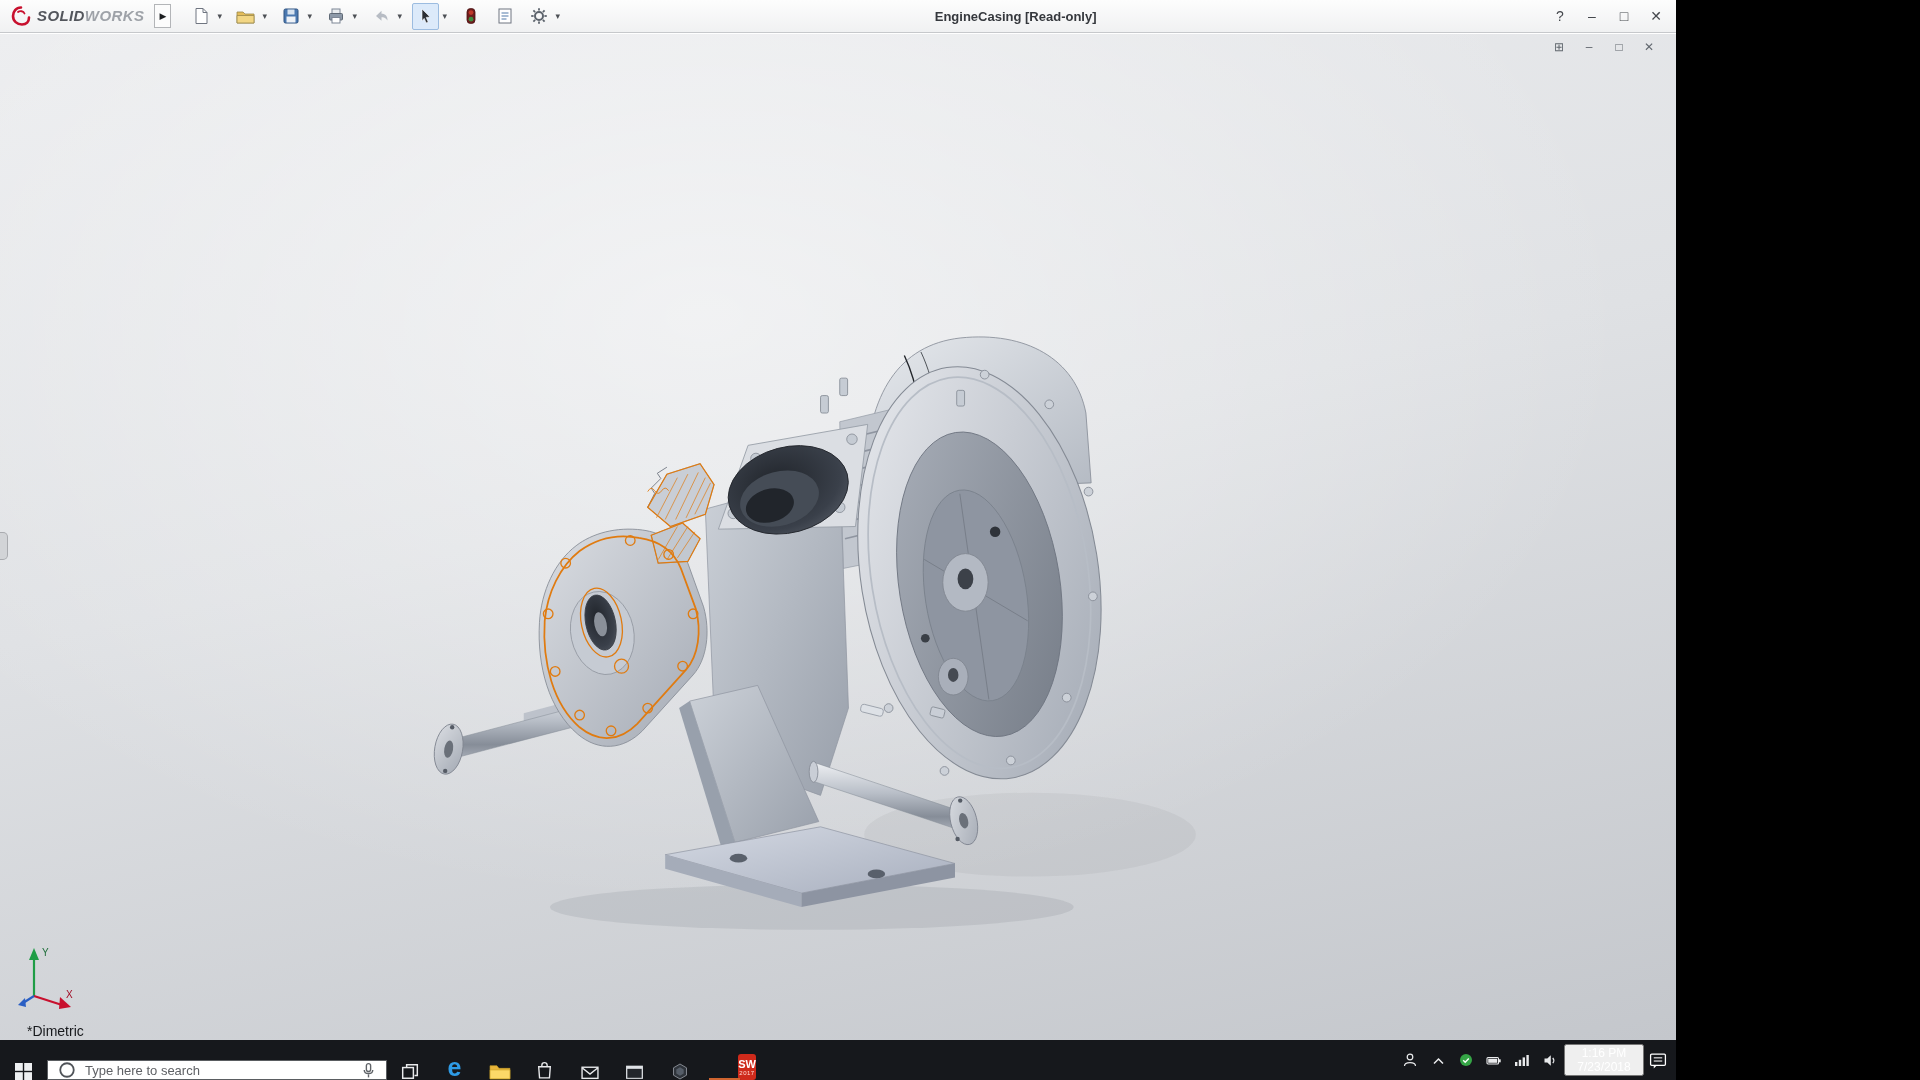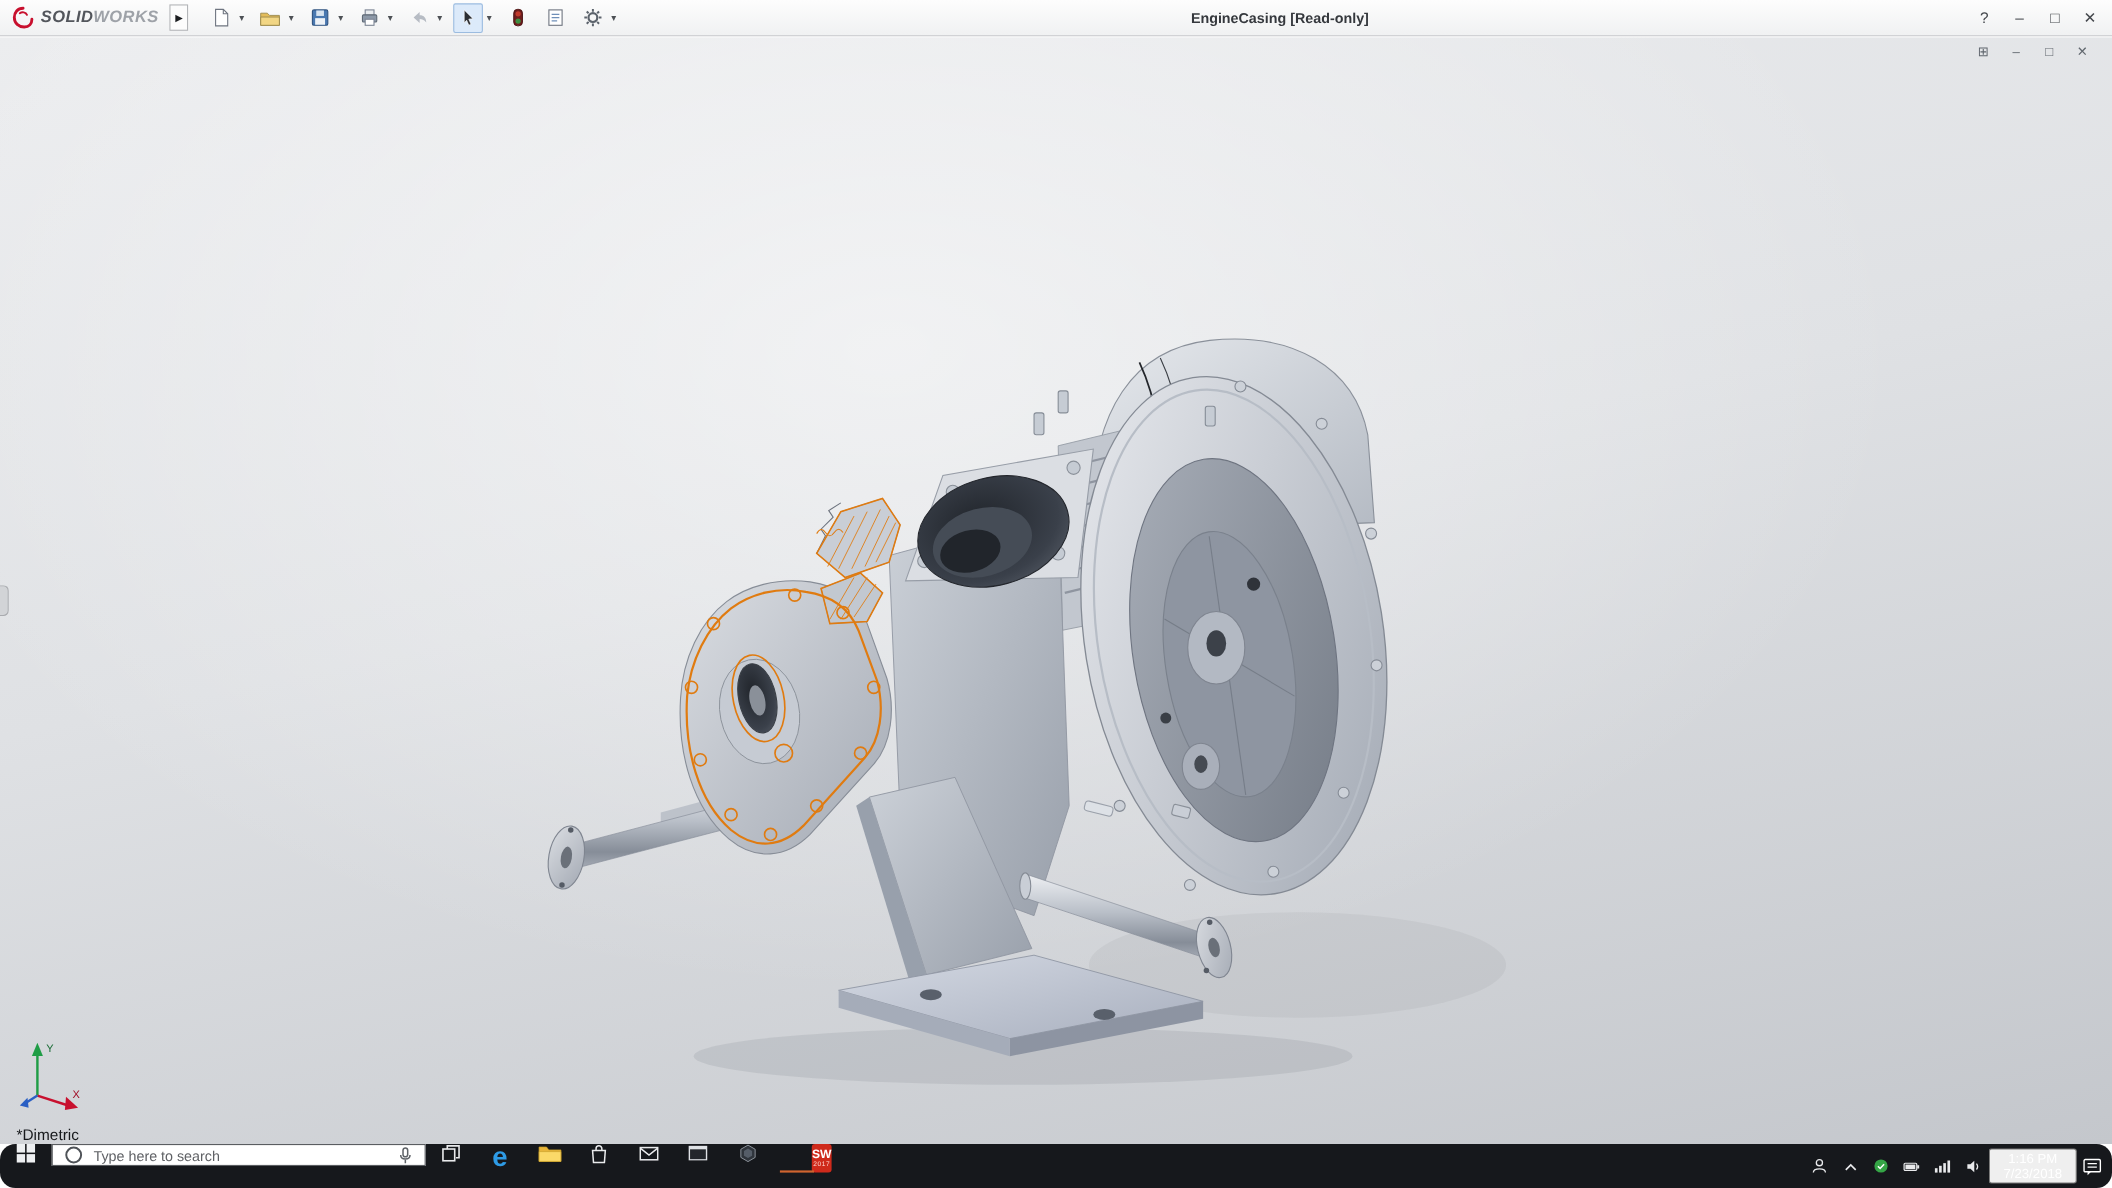--- a/index.html
+++ b/index.html
@@ -1,17 +1,17 @@
 <!DOCTYPE html>
 <html><head>
 <meta charset="utf-8">
 <style>
   *{margin:0;padding:0;box-sizing:border-box;}
   html,body{width:1920px;height:1080px;overflow:hidden;font-family:"Liberation Sans",sans-serif;background:#000;}
-  .screen{position:relative;width:1920px;height:1080px;background:#fff;}
+  .screen{position:relative;width:1676px;height:1080px;background:#fff;}
 
   
   .titlebar{position:absolute;top:0;left:0;right:0;height:33px;background:linear-gradient(#fdfdfd,#f0f1f2);border-bottom:1px solid #c6c8cb;display:flex;align-items:center;padding:0 4px;z-index:10;}
   .brand{display:flex;align-items:center;gap:5px;padding:0 10px 0 6px;}
   .brand-solid{font-weight:bold;font-style:italic;color:#53565c;font-size:15px;letter-spacing:.4px;}
   .brand-works{font-weight:bold;font-style:italic;color:#9ea2a8;font-size:15px;letter-spacing:.4px;}
   .flyout{width:17px;height:24px;border:1px solid #b3b5b8;background:#fcfcfc;font-size:9px;color:#1b1d20;display:flex;align-items:center;justify-content:center;cursor:pointer;}
   .toolbar{display:flex;align-items:center;margin-left:16px;}
   .tb-group{display:flex;align-items:center;margin-right:7px;}
   .tb-btn{width:27px;height:27px;display:flex;align-items:center;justify-content:center;background:transparent;border:1px solid transparent;cursor:pointer;}
@@ -23,26 +23,26 @@
 
   
   .viewport{position:absolute;top:34px;left:0;right:0;bottom:40px;
     background:
       radial-gradient(ellipse 1500px 950px at 42% 28%, rgba(255,255,255,.50), rgba(255,255,255,0) 62%),
       linear-gradient(168deg,#ecedef 0%,#dfe1e4 45%,#c4c7cc 100%);
     overflow:hidden;}
   .model-svg{position:absolute;inset:0;width:100%;height:100%;}
   .doc-controls{position:absolute;top:4px;right:16px;display:flex;gap:8px;z-index:5;}
   .doc-btn{width:22px;height:18px;font-size:12px;color:#62686f;background:none;border:none;display:flex;align-items:center;justify-content:center;cursor:pointer;}
-  .view-label{position:absolute;left:15px;bottom:1px;font-size:14px;color:#17191c;}
+  .view-label{position:absolute;left:27px;bottom:1px;font-size:14px;color:#17191c;}
   .triad{position:absolute;left:16px;bottom:26px;}
   .panel-handle{position:absolute;left:0;top:498px;width:8px;height:28px;background:#d2d4d7;border:1px solid #a9abaf;border-left:none;border-radius:0 5px 5px 0;cursor:pointer;}
 
   
-  .taskbar{position:absolute;bottom:0;left:0;right:0;height:40px;background:#16181c;display:flex;align-items:flex-start;z-index:20;border-radius:14px;}
+  .taskbar{position:absolute;bottom:0;left:0;right:0;height:40px;background:#16181c;display:flex;align-items:flex-end;z-index:20;}
   .tb-start{width:47px;display:flex;align-items:center;justify-content:center;background:none;border:none;cursor:pointer;}
   .search{width:340px;background:#fff;display:flex;align-items:center;padding:0 10px;gap:9px;border:1px solid #5a5d61;}
   .search input{flex:1;border:none;outline:none;font-size:13px;color:#3c3e41;background:transparent;min-width:0;}
   .search input::placeholder{color:#5f6165;}
   .task-btn{width:45px;display:flex;align-items:center;justify-content:center;background:none;border:none;position:relative;cursor:pointer;}
   .task-btn.active::after{content:"";position:absolute;bottom:0;left:7px;right:7px;height:2px;background:#d0642f;}
   .edge-e{font-size:25px;font-weight:bold;color:#2e9be6;line-height:1;}
   .sw-badge{width:26px;height:26px;background:#cf2a1b;border-radius:3px;display:flex;flex-direction:column;align-items:center;justify-content:center;line-height:1;margin-left:45px;}
   .sw-badge .sw-top{color:#fff;font-weight:bold;font-size:11px;}
   .sw-badge .sw-year{color:#ffd9d2;font-size:6px;letter-spacing:.5px;}

